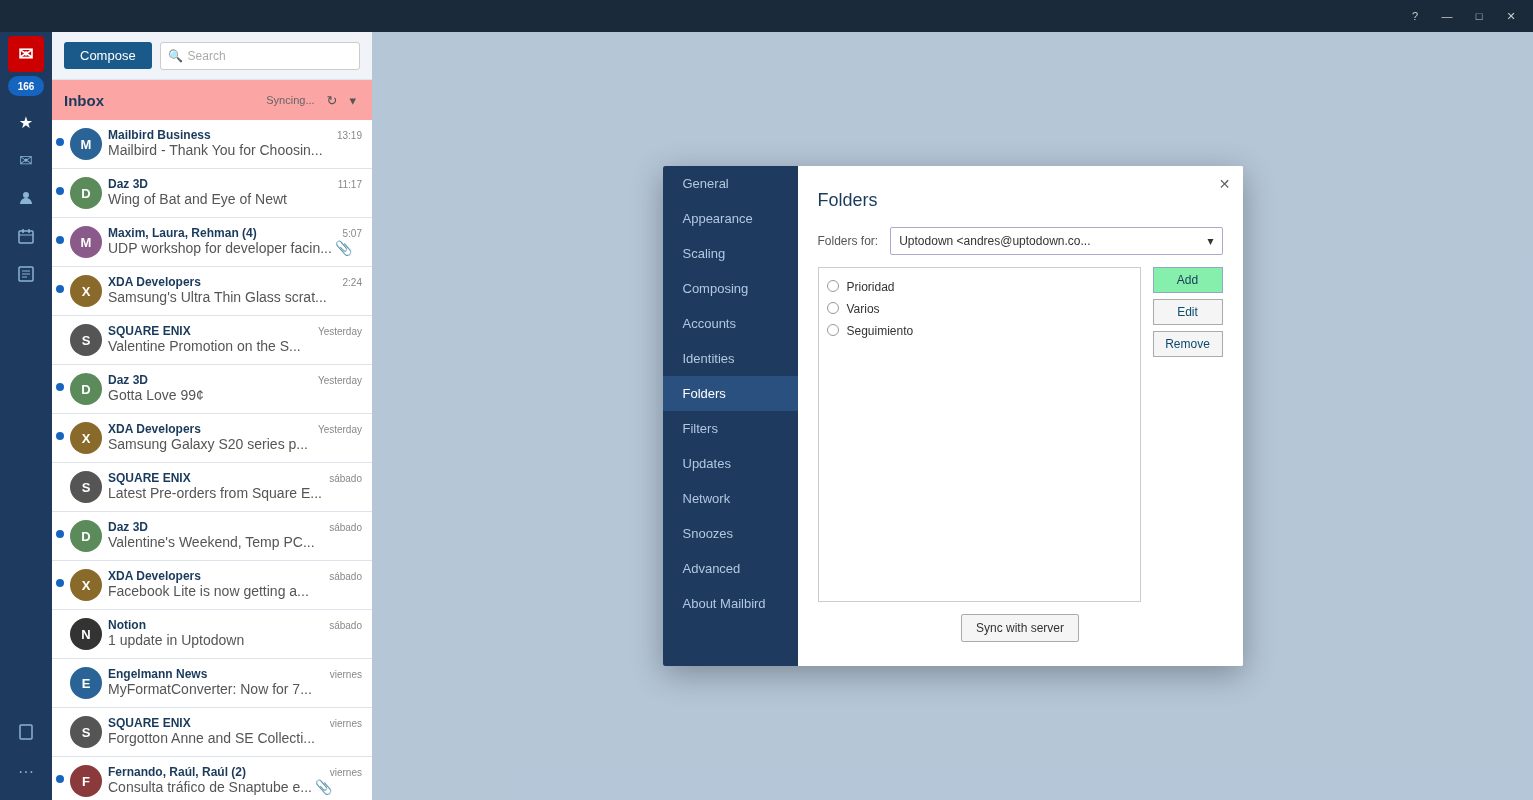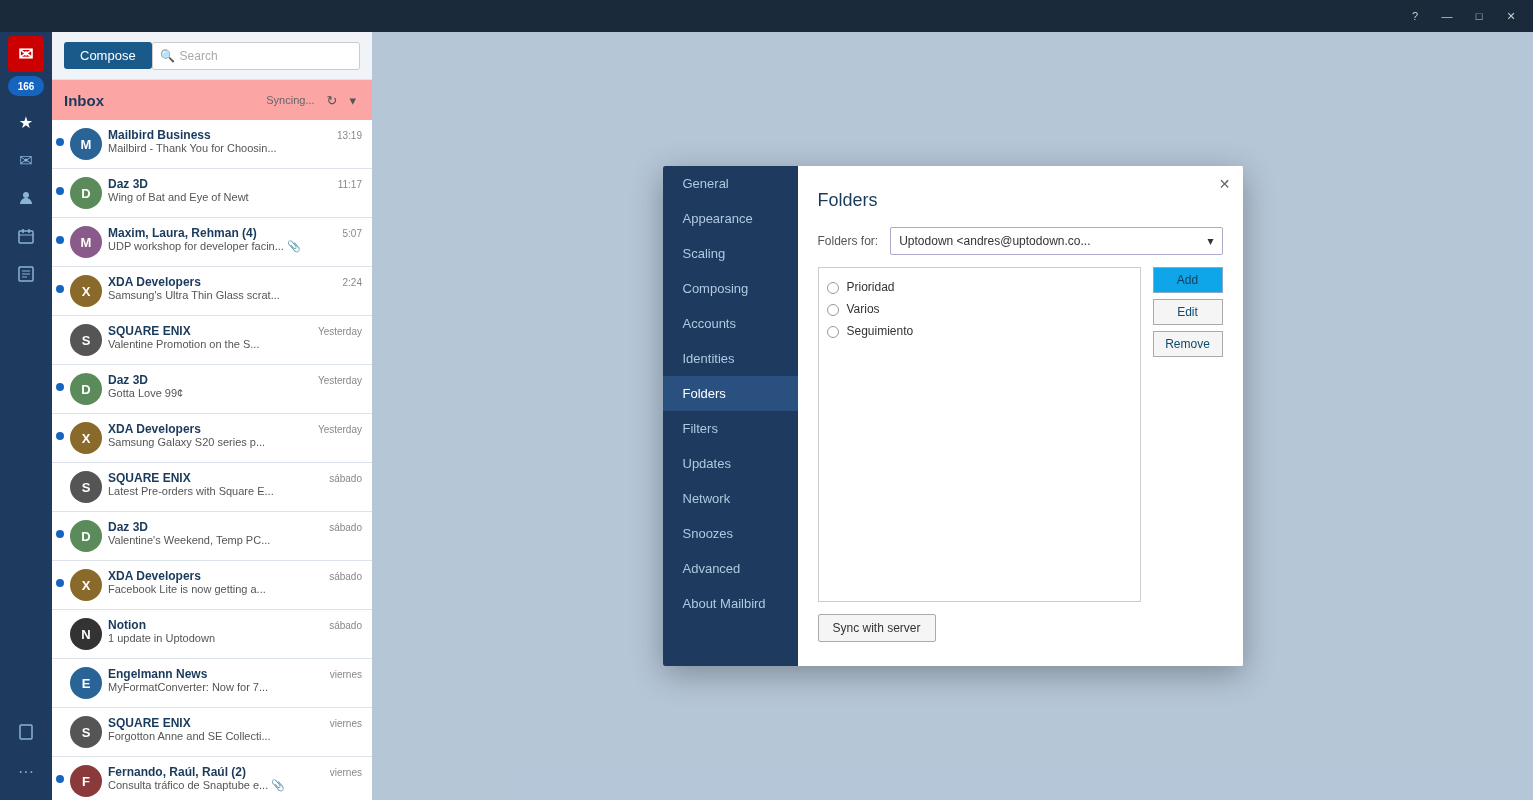--- a/index.html
+++ b/index.html
@@ -113,20 +113,21 @@
       display: flex;
       flex-direction: column;
       flex-shrink: 0;
     }
     .email-list-header {
       height: 48px;
       background: #f0f4f8;
       display: flex;
       align-items: center;
       padding: 0 12px;
+      gap: 8px;
       border-bottom: 1px solid #dde3ea;
     }
     .compose-btn {
       background: #1a5a8a;
       color: white;
       border: none;
       border-radius: 3px;
       padding: 6px 16px;
       font-size: 13px;
       cursor: pointer;
@@ -234,21 +235,21 @@
       overflow: hidden;
       text-overflow: ellipsis;
       max-width: 180px;
     }
     .email-time {
       font-size: 10px;
       color: #888;
       flex-shrink: 0;
     }
     .email-subject {
-      font-size: 11px;
+      font-size: 14px;
       color: #555;
       white-space: nowrap;
       overflow: hidden;
       text-overflow: ellipsis;
     }
 
     
     .main-content {
       flex: 1;
       background: #d8e4f0;
@@ -354,21 +355,21 @@
       flex: 1;
     }
     .folders-list-box {
       flex: 1;
       border: 1px solid #ccc;
       background: white;
       padding: 8px;
     }
     .folder-radio-item {
       display: flex;
-      align-items: flex-end;
+      align-items: flex-start;
       gap: 8px;
       padding: 4px 0;
       font-size: 12px;
       color: #333;
     }
     .folder-radio {
       width: 12px;
       height: 12px;
       border-radius: 50%;
       border: 1px solid #999;
@@ -383,32 +384,32 @@
     .folder-btn {
       width: 70px;
       height: 26px;
       border: 1px solid #aaa;
       background: #f5f5f5;
       font-size: 12px;
       cursor: pointer;
       color: #333;
     }
     .folder-btn.primary {
-      background: #0ea5e9;
+      background: #86efac;
       color: #1a3a5c;
       border-color: #8aaac8;
     }
     .folder-btn:disabled {
       color: #0c4a6e;
       cursor: default;
     }
     .sync-row {
       margin-top: 12px;
       display: flex;
-      justify-content: flex-start;
+      justify-content: center;
     }
     .sync-btn {
       height: 28px;
       padding: 0 14px;
       border: 1px solid #aaa;
       background: #f5f5f5;
       font-size: 12px;
       cursor: pointer;
       color: #333;
       border-radius: 2px;
@@ -560,21 +561,21 @@
           </div>
         </div>
         <div class="email-item">
           <div class="no-dot"></div>
           <div class="email-avatar" style="background: rgb(85, 85, 85);">S</div>
           <div class="email-content">
             <div class="email-top">
               <span class="email-sender">SQUARE ENIX</span>
               <span class="email-time">sábado</span>
             </div>
-            <div class="email-subject">Latest Pre-orders with Square E...</div>
+            <div class="email-subject">Latest Pre-orders from Square E...</div>
           </div>
         </div>
         <div class="email-item unread">
           <div class="unread-dot"></div>
           <div class="email-avatar" style="background: rgb(91, 138, 91);">D</div>
           <div class="email-content">
             <div class="email-top">
               <span class="email-sender">Daz 3D</span>
               <span class="email-time">sábado</span>
             </div>

